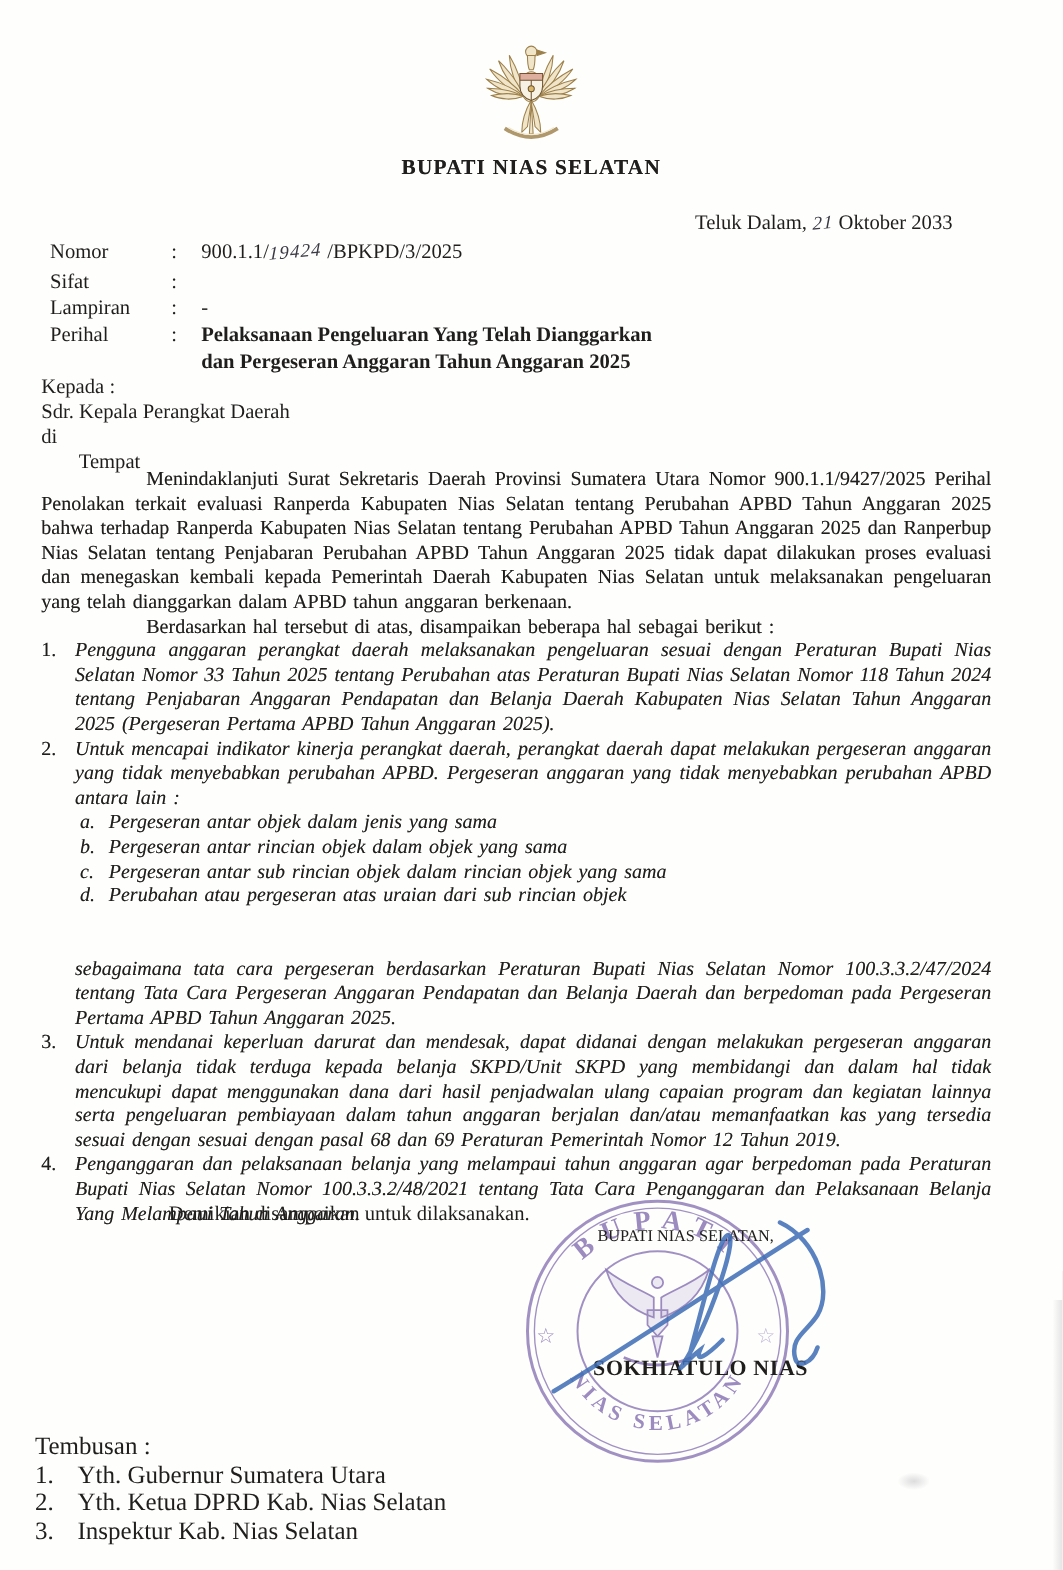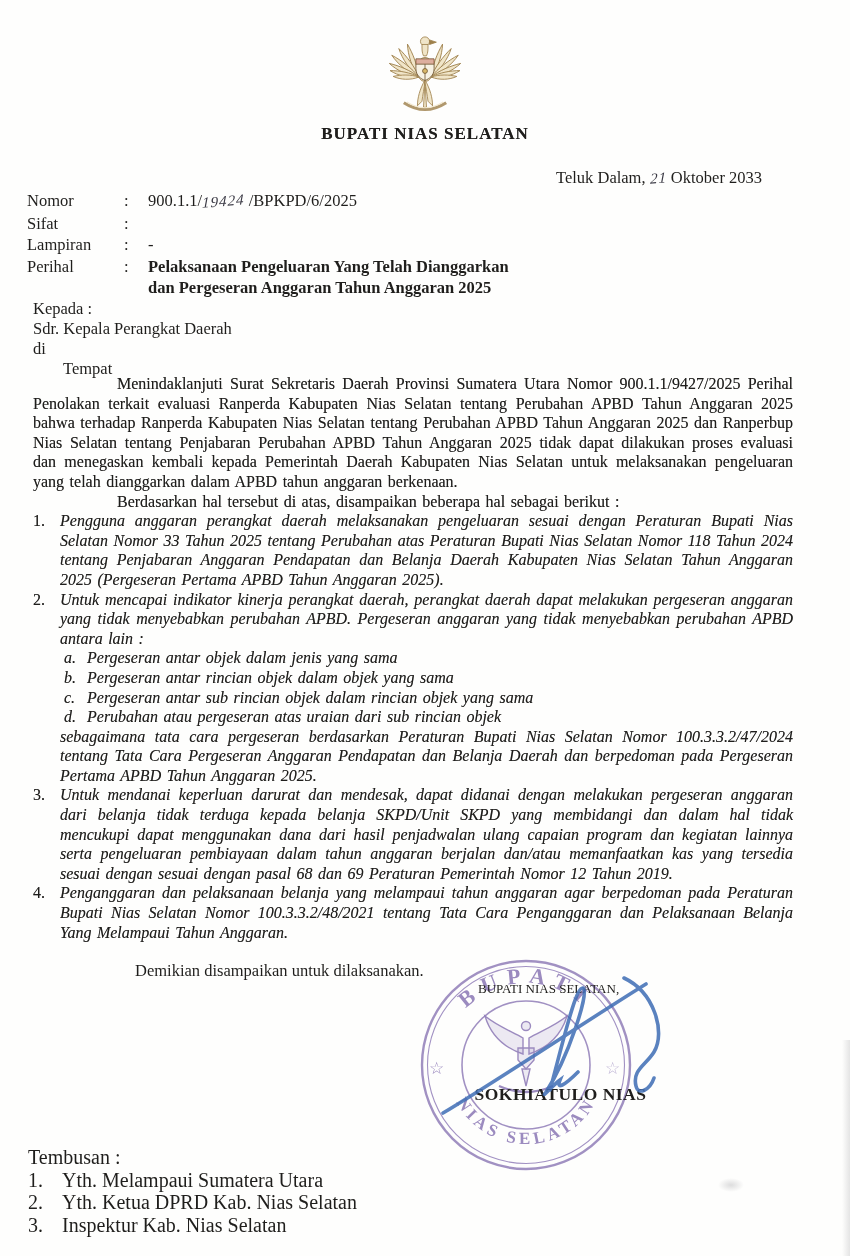--- a/index.html
+++ b/index.html
@@ -16,21 +16,21 @@
     font-size:17px;font-weight:bold;letter-spacing:1px;
     text-shadow:0 0 .5px rgba(0,0,0,.6);
   }
   
   .dateline{position:absolute;top:168px;left:556px;font-size:16.5px;white-space:nowrap;}
   .hand{
     display:inline-block;font-style:italic;color:#3a3944;
     transform:rotate(-5deg) skewX(-6deg);letter-spacing:1px;font-size:15px;
   }
   
-  .meta{position:absolute;top:190px;left:27px;width:560px;font-size:16.5px;line-height:21.5px;}
+  .meta{position:absolute;top:190px;left:40px;width:560px;font-size:16.5px;line-height:21.5px;}
   .meta-row{display:flex;align-items:flex-start;}
   .m-label{width:97px;}
   .m-colon{width:24px;}
   .m-value{flex:1;}
   .bold{font-weight:bold;}
   
   .recipient{position:absolute;top:299px;left:33px;font-size:16.5px;line-height:20px;}
   .recipient .indent{padding-left:30px;}
   
   .body{
@@ -39,21 +39,21 @@
     text-shadow:0 0 .4px rgba(0,0,0,.45);
   }
   .body p{margin:0;text-indent:84px;}
   .list{margin-top:0;}
   .li{display:flex;}
   .li .num{width:27px;flex:none;}
   .li .txt{flex:1;text-align:justify;font-style:italic;}
   .subli{display:flex;margin-left:4px;text-align:left;}
   .subli .letter{width:23px;flex:none;}
   .subli .stxt{flex:1;text-align:left;}
-  .cont{text-align:justify;}
+  .cont{text-align:justify;margin-top:39px;}
   
   .sigzone{position:absolute;top:948px;left:0;width:730px;height:240px;}
   .closing{position:absolute;left:135px;top:13px;font-size:16.5px;}
   .sig-title{position:absolute;left:478px;top:33px;font-size:13px;white-space:nowrap;z-index:3;}
   .stamp{position:absolute;left:415px;top:6px;z-index:1;opacity:.88;}
   .ink{position:absolute;left:428px;top:10px;z-index:4;}
   .sig-name{
     position:absolute;left:438px;top:136px;width:245px;text-align:center;
     font-weight:bold;font-size:17.5px;letter-spacing:.5px;z-index:3;white-space:nowrap;
   }
@@ -123,21 +123,21 @@
   <div class="dateline">
     <span>Teluk Dalam,</span>
     <span class="hand">21</span>
     <span>Oktober 2033</span>
   </div>
 
   <div class="meta">
     <div class="meta-row">
       <span class="m-label">Nomor</span>
       <span class="m-colon">:</span>
-      <span class="m-value"><span>900.1.1/</span><span class="hand">19424</span>&nbsp;<span>/BPKPD/6/2025</span></span>
+      <span class="m-value"><span>900.1.1/</span><span class="hand">19424</span>&nbsp;<span>/BPKPD/3/2025</span></span>
     </div>
     <div class="meta-row">
       <span class="m-label">Sifat</span>
       <span class="m-colon">:</span>
     </div>
     <div class="meta-row">
       <span class="m-label">Lampiran</span>
       <span class="m-colon">:</span>
       <span class="m-value">-</span>
     </div>
@@ -242,21 +242,21 @@
       </g>
     </svg>
 
     <div class="sig-name">SOKHIATULO NIAS</div>
   </div>
 
   <div class="tembusan">
     <div>Tembusan :</div>
     <div class="t-row">
       <span class="t-num">1.</span>
-      <span>Yth. Melampaui Sumatera Utara</span>
+      <span>Yth. Gubernur Sumatera Utara</span>
     </div>
     <div class="t-row">
       <span class="t-num">2.</span>
       <span>Yth. Ketua DPRD Kab. Nias Selatan</span>
     </div>
     <div class="t-row">
       <span class="t-num">3.</span>
       <span>Inspektur Kab. Nias Selatan</span>
     </div>
   </div>

